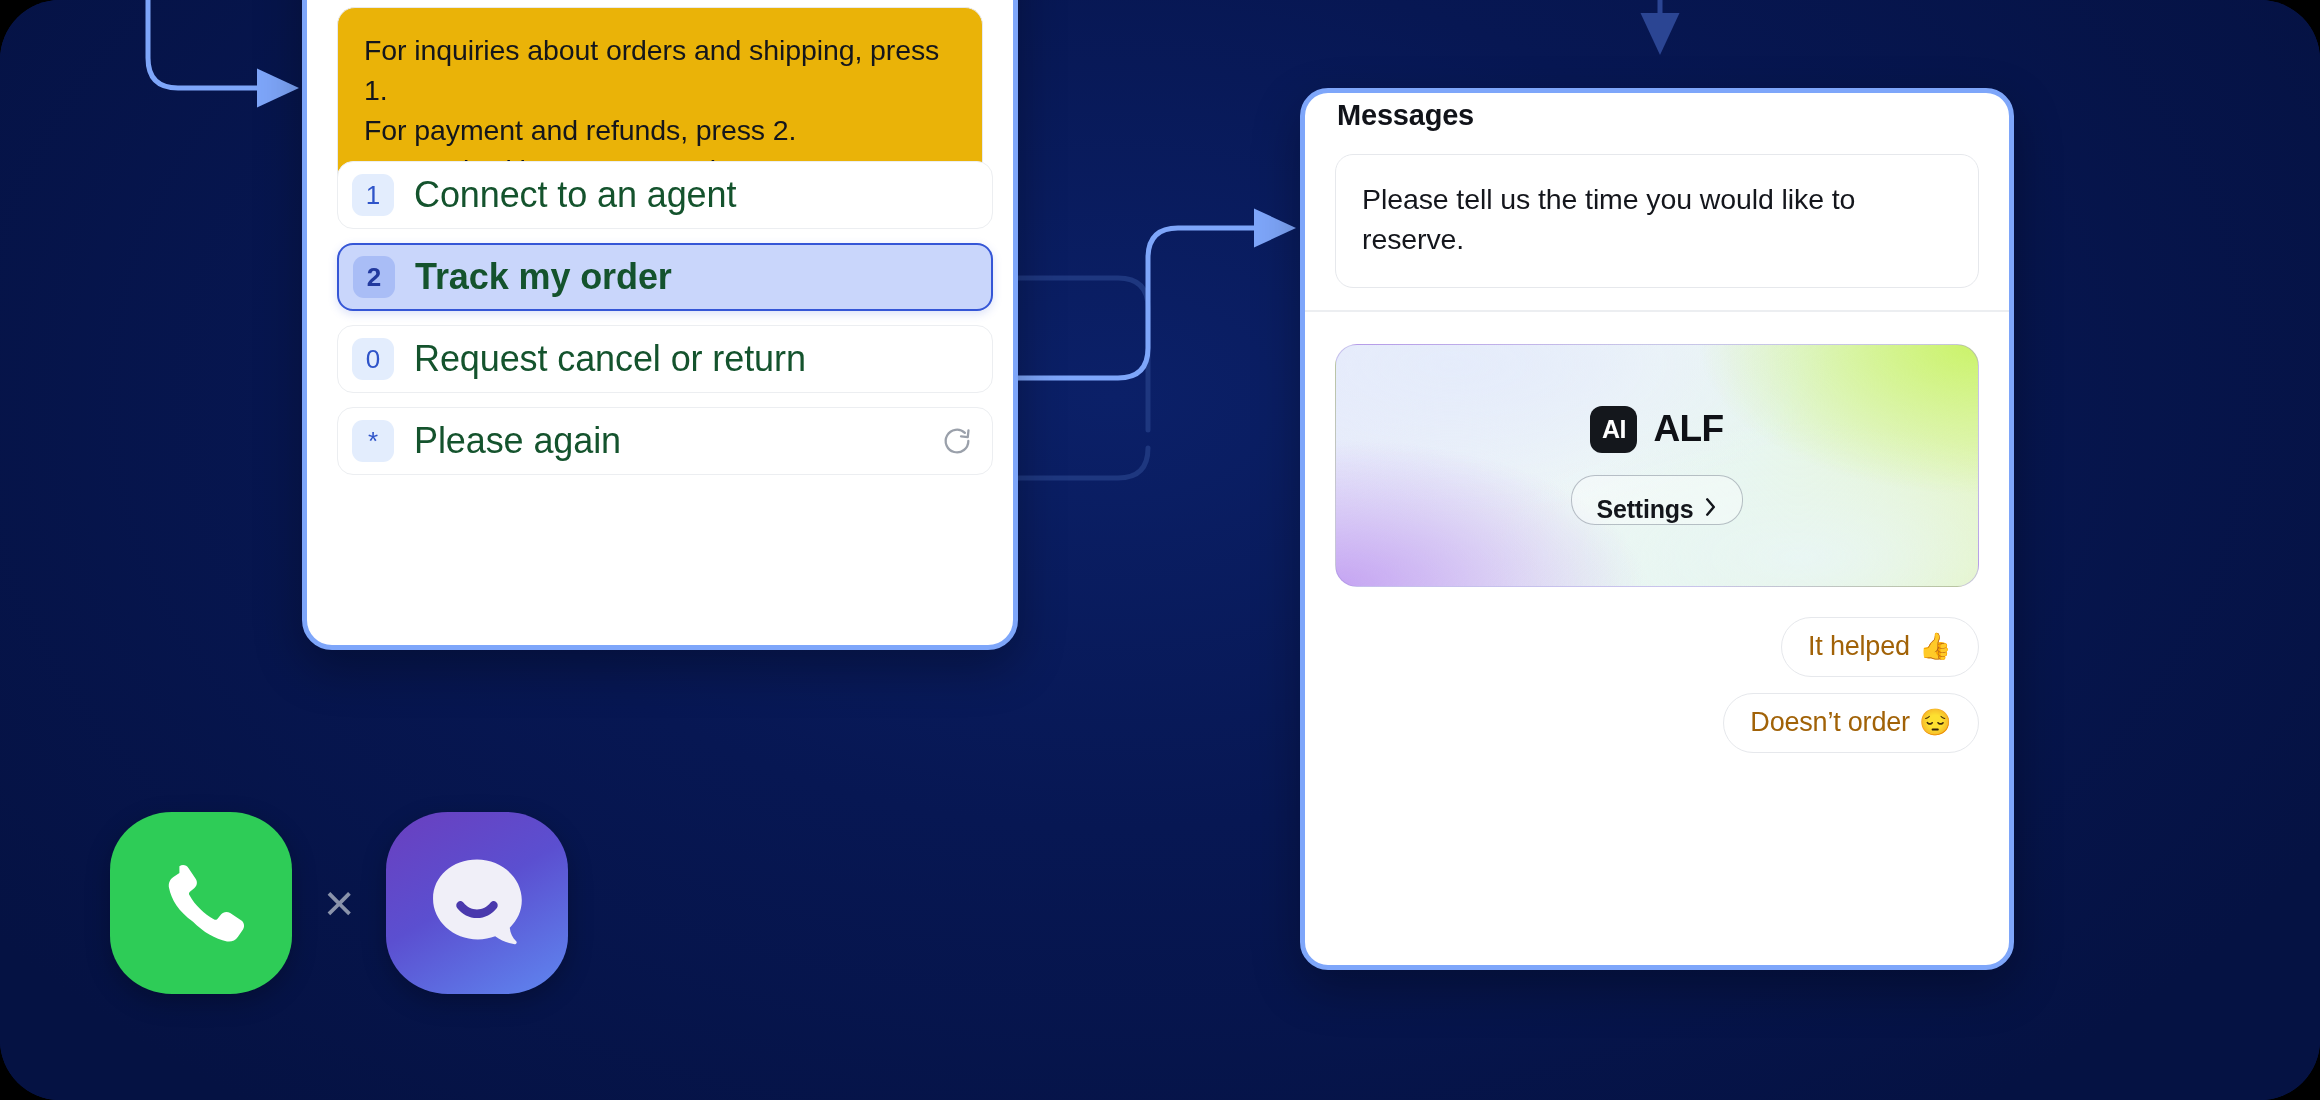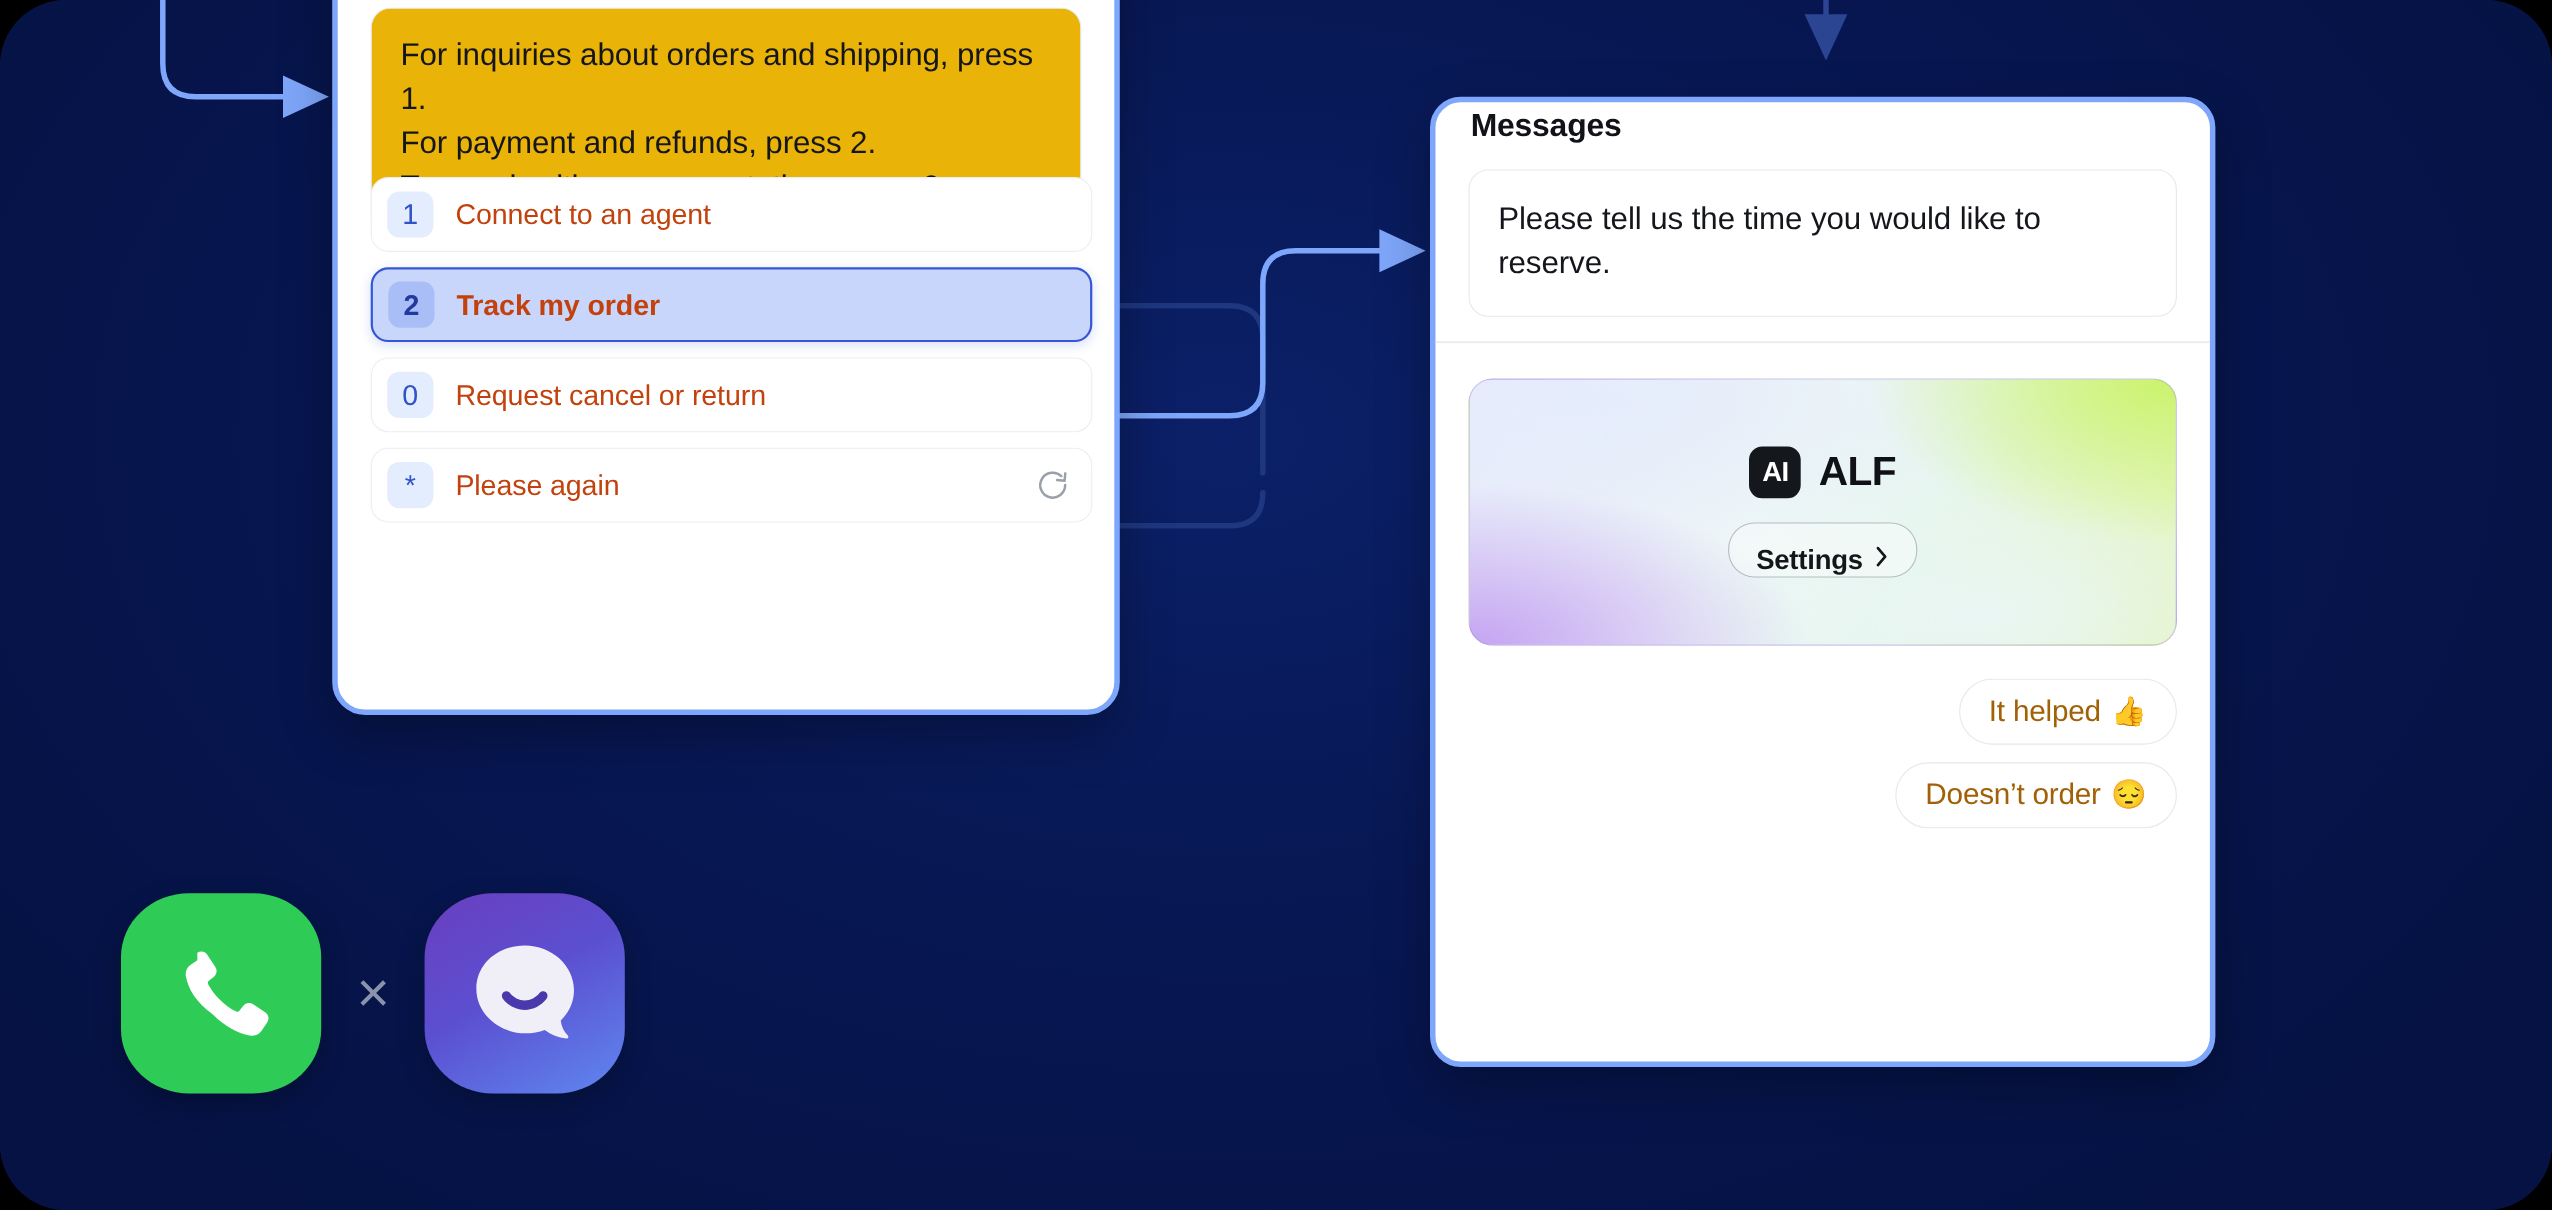--- a/index.html
+++ b/index.html
@@ -89,22 +89,22 @@
     display: flex; align-items: center; justify-content: center;
     flex: 0 0 auto;
   }
   .opt.selected .opt-badge {
     background: #a9bdf6;
     color: #22399e;
     font-weight: 700;
   }
   .opt-label {
     margin-left: 20px;
-    font-size: 26px;
-    color: #c2410c;
+    font-size: 36px;
+    color: #14532d;
     letter-spacing: -0.1px;
   }
   .opt.selected .opt-label { font-weight: 700; }
   .opt-action {
     margin-left: auto;
     width: 34px; height: 34px;
     display: flex; align-items: center; justify-content: center;
   }
 
   

